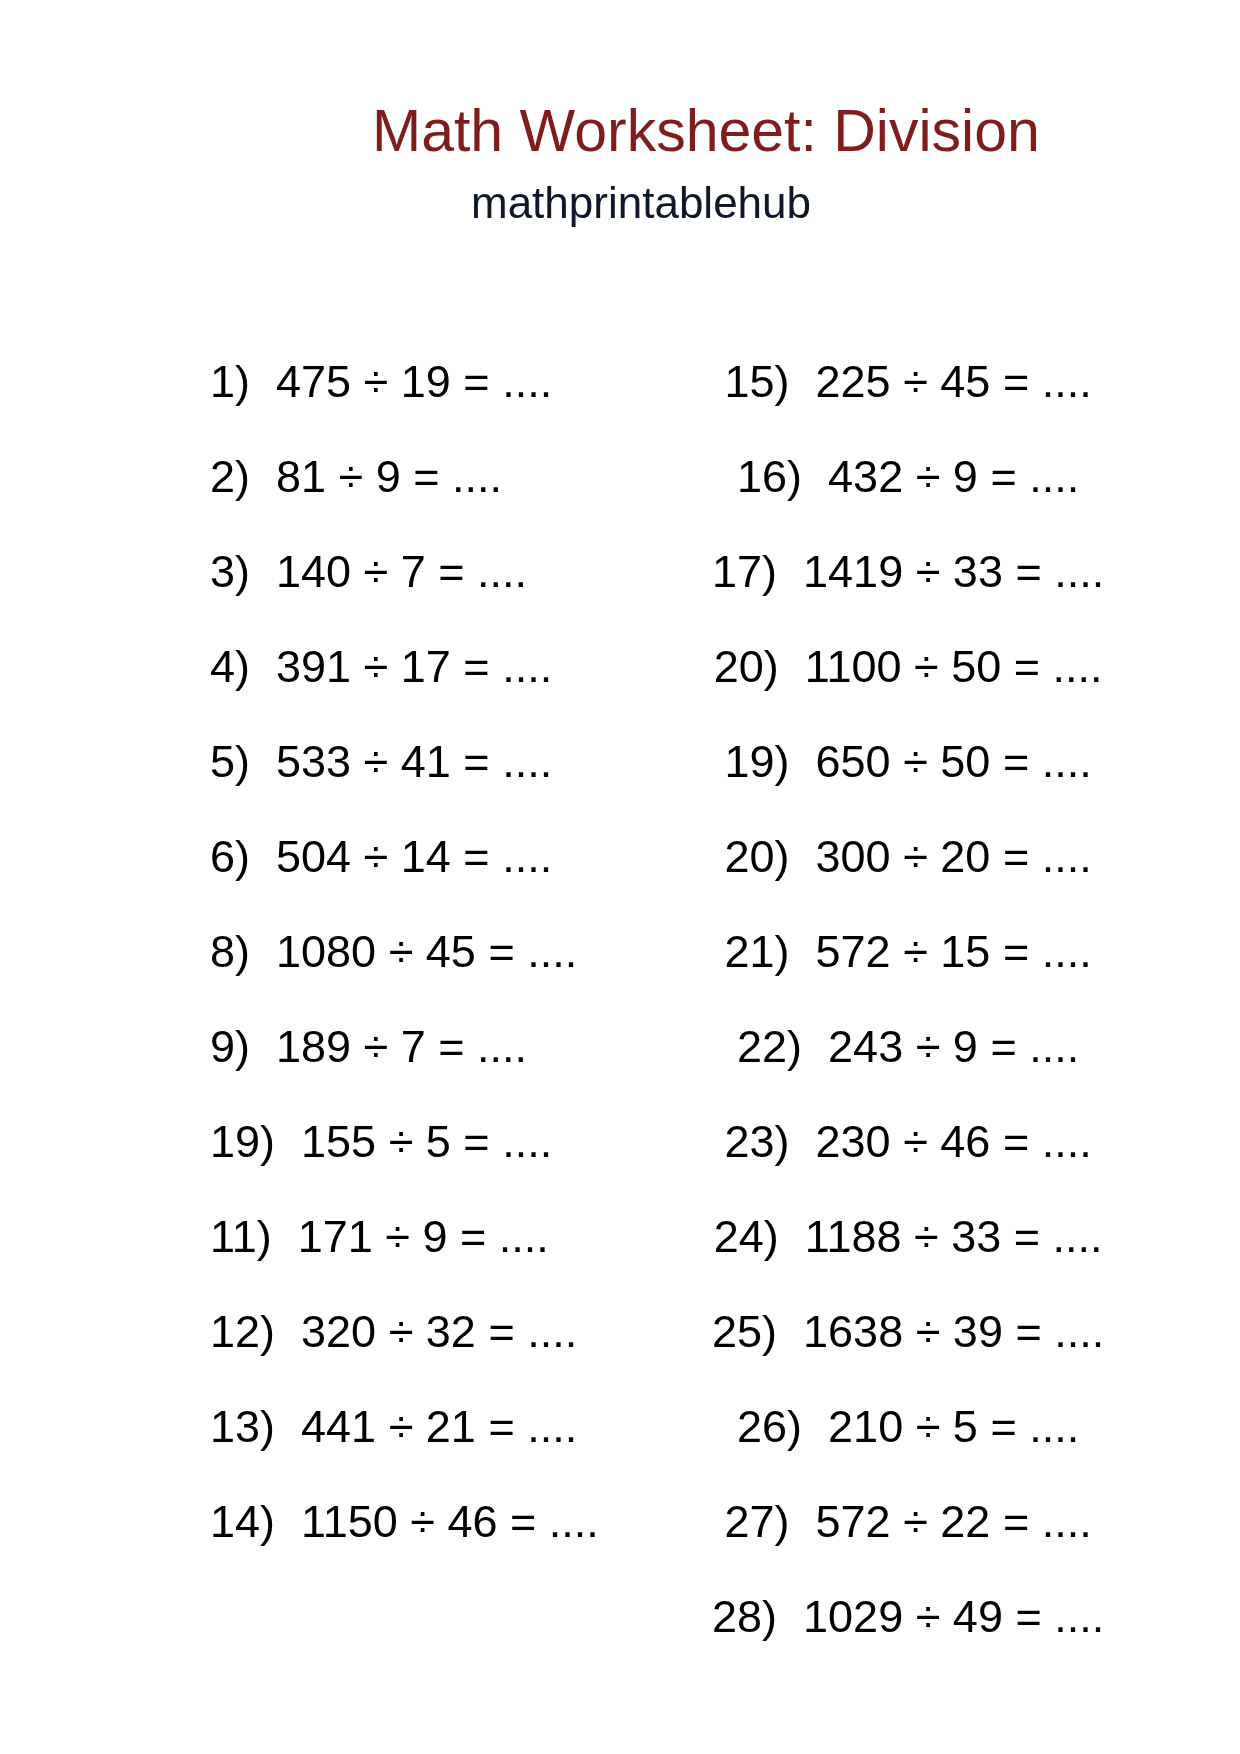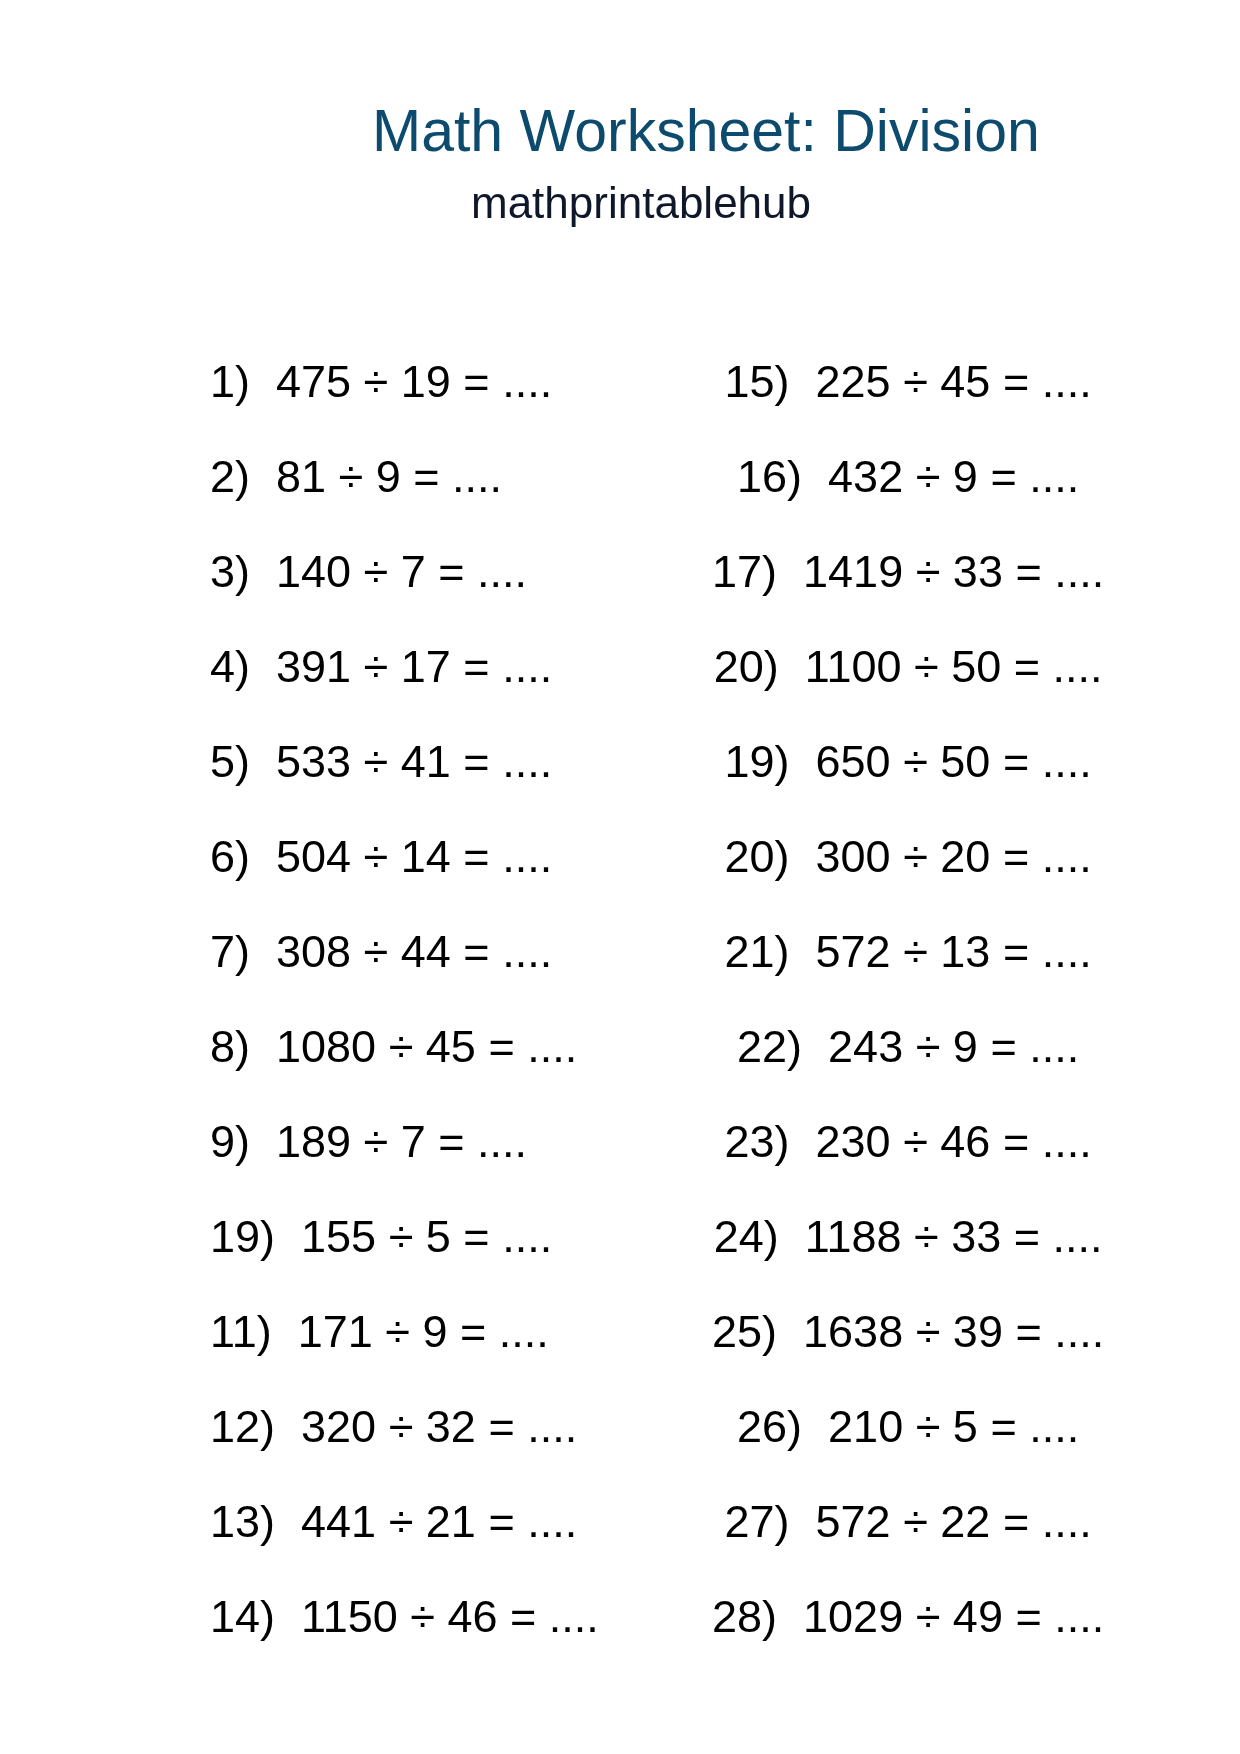--- a/index.html
+++ b/index.html
@@ -22,21 +22,21 @@
       height: 1754px;
       background: #ffffff;
     }
     .title {
       position: absolute;
       left: 372px;
       top: 102px;
       font-size: 59px;
       line-height: 59px;
       white-space: pre;
-      color: #0c4a6e;
+      color: #7f1d1d;
       margin: 0;
       font-weight: normal;
     }
     .subtitle {
       position: absolute;
       left: 471px;
       top: 181px;
       font-size: 44px;
       line-height: 44px;
       white-space: pre;
@@ -71,38 +71,37 @@
   <h1 class="title">Math Worksheet: Division</h1>
   <div class="subtitle">mathprintablehub</div>
 
   <ol class="column left">
     <li class="problem"><span class="num">1)</span><span class="gap"></span><span class="expr">475 ÷ 19 = ....</span></li>
     <li class="problem"><span class="num">2)</span><span class="gap"></span><span class="expr">81 ÷ 9 = ....</span></li>
     <li class="problem"><span class="num">3)</span><span class="gap"></span><span class="expr">140 ÷ 7 = ....</span></li>
     <li class="problem"><span class="num">4)</span><span class="gap"></span><span class="expr">391 ÷ 17 = ....</span></li>
     <li class="problem"><span class="num">5)</span><span class="gap"></span><span class="expr">533 ÷ 41 = ....</span></li>
     <li class="problem"><span class="num">6)</span><span class="gap"></span><span class="expr">504 ÷ 14 = ....</span></li>
-    <li class="problem"><span class="num">7)</span><span class="gap"></span><span class="expr">308 ÷ 44 = ....</span></li>
     <li class="problem"><span class="num">8)</span><span class="gap"></span><span class="expr">1080 ÷ 45 = ....</span></li>
     <li class="problem"><span class="num">9)</span><span class="gap"></span><span class="expr">189 ÷ 7 = ....</span></li>
     <li class="problem"><span class="num">19)</span><span class="gap"></span><span class="expr">155 ÷ 5 = ....</span></li>
     <li class="problem"><span class="num">11)</span><span class="gap"></span><span class="expr">171 ÷ 9 = ....</span></li>
     <li class="problem"><span class="num">12)</span><span class="gap"></span><span class="expr">320 ÷ 32 = ....</span></li>
     <li class="problem"><span class="num">13)</span><span class="gap"></span><span class="expr">441 ÷ 21 = ....</span></li>
     <li class="problem"><span class="num">14)</span><span class="gap"></span><span class="expr">1150 ÷ 46 = ....</span></li>
   </ol>
 
   <ol class="column right">
     <li class="problem"><span class="num">15)</span><span class="gap"></span><span class="expr">225 ÷ 45 = ....</span></li>
     <li class="problem"><span class="num">16)</span><span class="gap"></span><span class="expr">432 ÷ 9 = ....</span></li>
     <li class="problem"><span class="num">17)</span><span class="gap"></span><span class="expr">1419 ÷ 33 = ....</span></li>
     <li class="problem"><span class="num">20)</span><span class="gap"></span><span class="expr">1100 ÷ 50 = ....</span></li>
     <li class="problem"><span class="num">19)</span><span class="gap"></span><span class="expr">650 ÷ 50 = ....</span></li>
     <li class="problem"><span class="num">20)</span><span class="gap"></span><span class="expr">300 ÷ 20 = ....</span></li>
-    <li class="problem"><span class="num">21)</span><span class="gap"></span><span class="expr">572 ÷ 13 = ....</span></li>
+    <li class="problem"><span class="num">21)</span><span class="gap"></span><span class="expr">572 ÷ 15 = ....</span></li>
     <li class="problem"><span class="num">22)</span><span class="gap"></span><span class="expr">243 ÷ 9 = ....</span></li>
     <li class="problem"><span class="num">23)</span><span class="gap"></span><span class="expr">230 ÷ 46 = ....</span></li>
     <li class="problem"><span class="num">24)</span><span class="gap"></span><span class="expr">1188 ÷ 33 = ....</span></li>
     <li class="problem"><span class="num">25)</span><span class="gap"></span><span class="expr">1638 ÷ 39 = ....</span></li>
     <li class="problem"><span class="num">26)</span><span class="gap"></span><span class="expr">210 ÷ 5 = ....</span></li>
     <li class="problem"><span class="num">27)</span><span class="gap"></span><span class="expr">572 ÷ 22 = ....</span></li>
     <li class="problem"><span class="num">28)</span><span class="gap"></span><span class="expr">1029 ÷ 49 = ....</span></li>
   </ol>
 </div>
 

